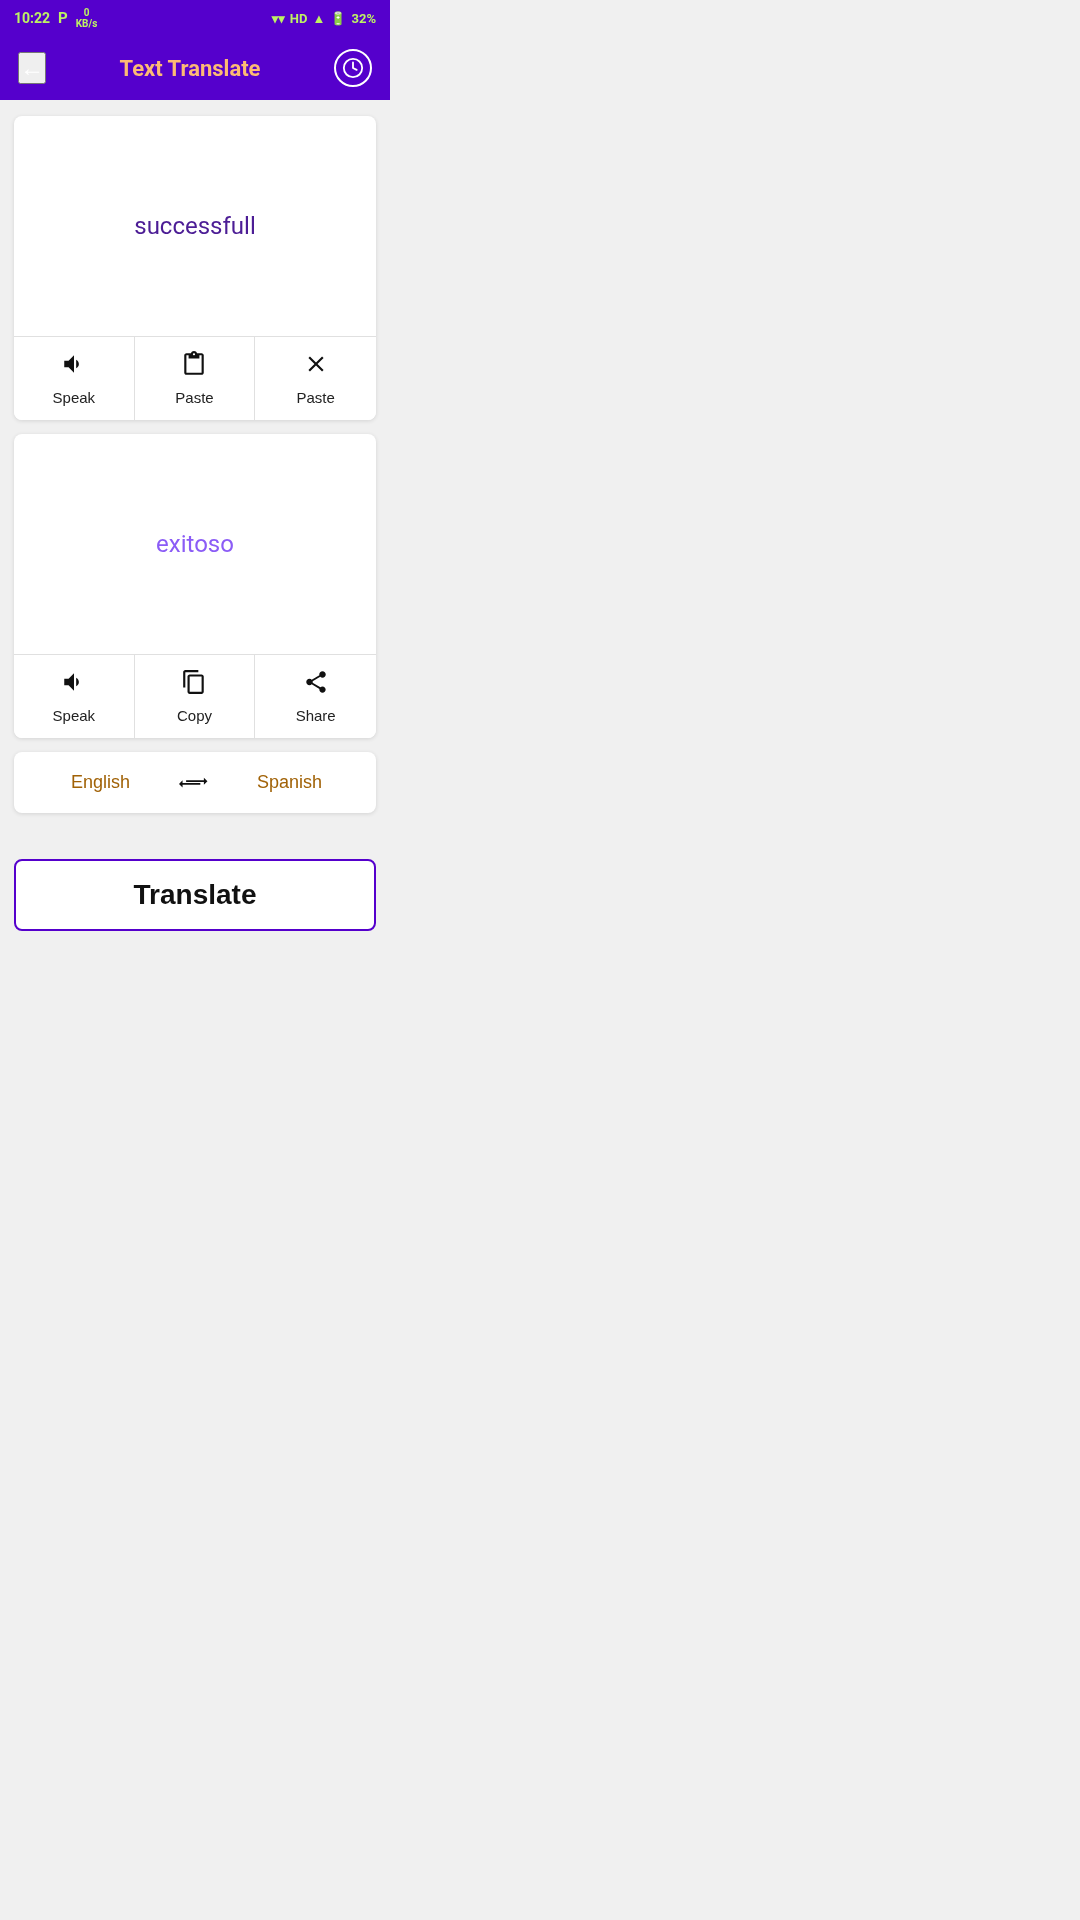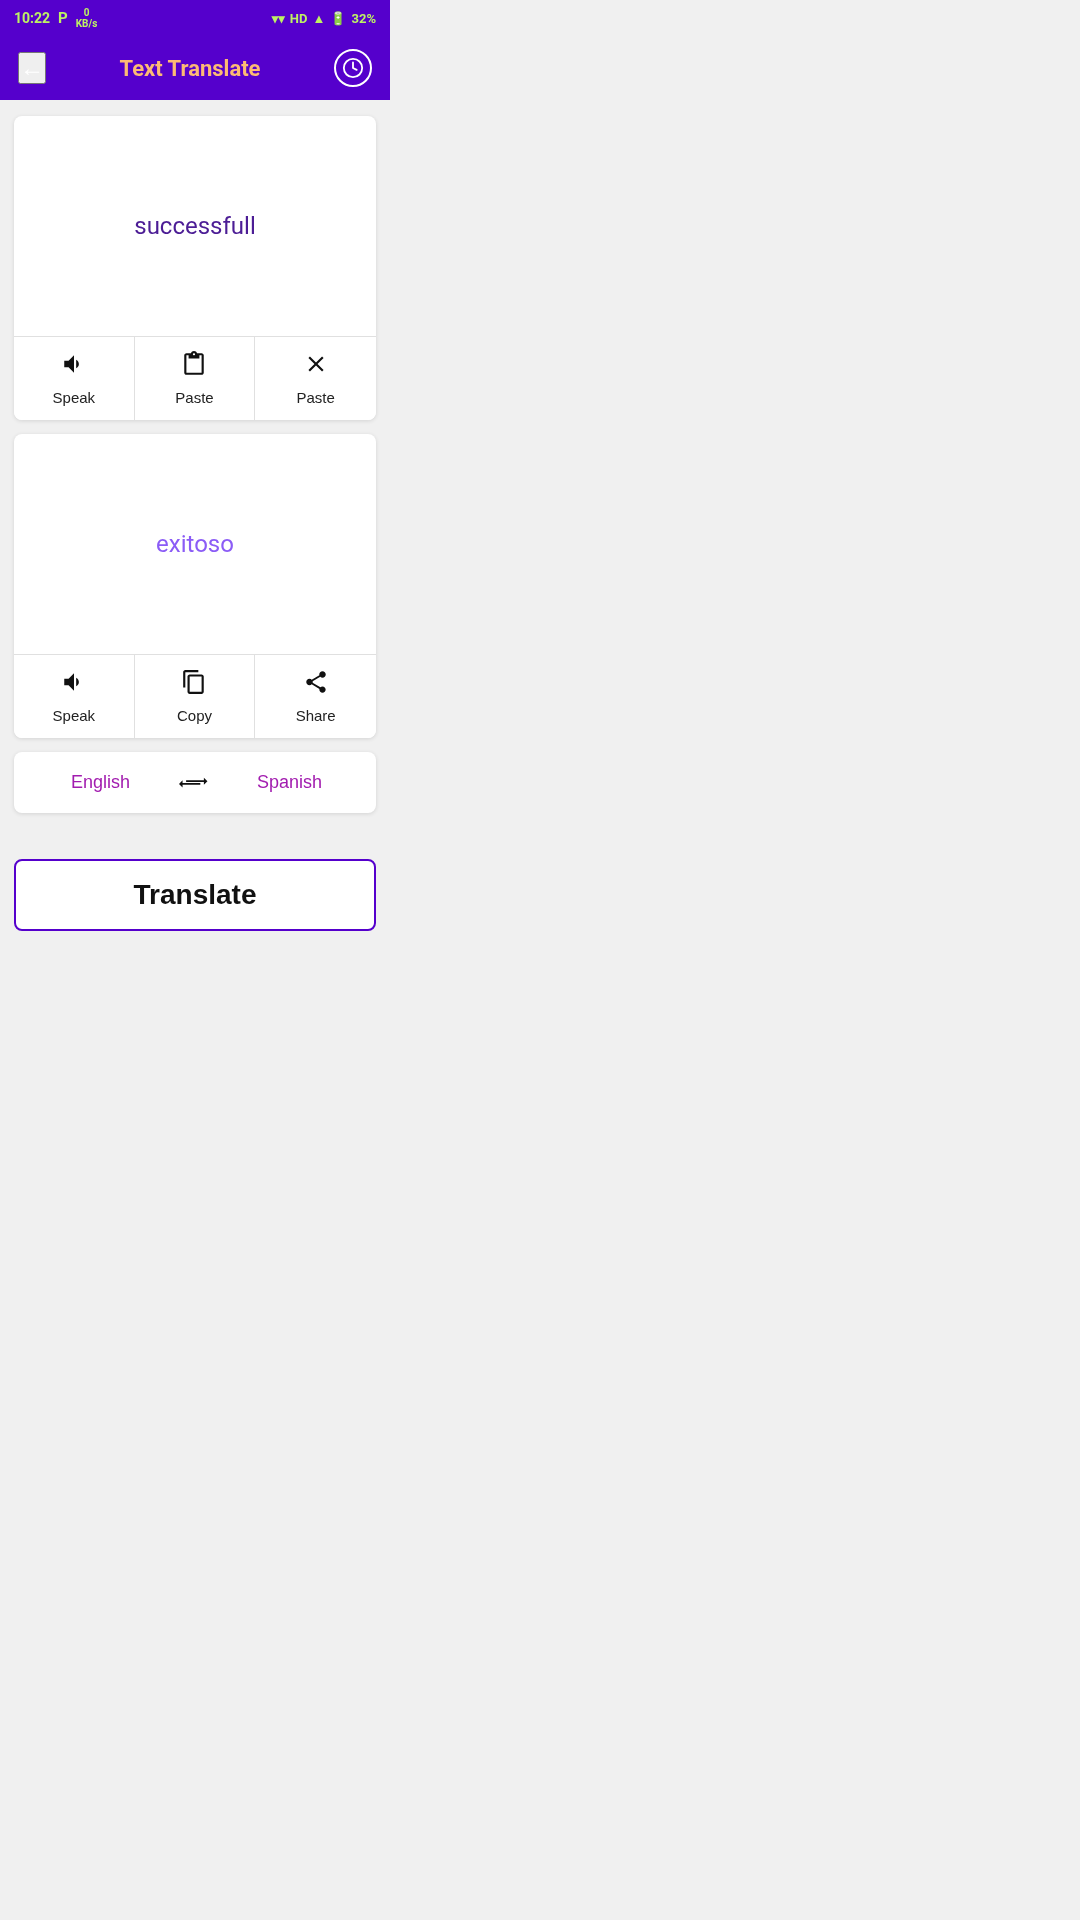--- a/index.html
+++ b/index.html
@@ -161,21 +161,21 @@
       display: flex;
       align-items: center;
       justify-content: space-between;
       padding: 10px 16px;
     }
 
     .lang-btn {
       background: none;
       border: none;
       font-size: 18px;
-      color: #a21caf;
+      color: #a16207;
       cursor: pointer;
       padding: 10px 24px;
       flex: 1;
       text-align: center;
     }
 
     .lang-swap {
       display: flex;
       align-items: center;
       justify-content: center;

